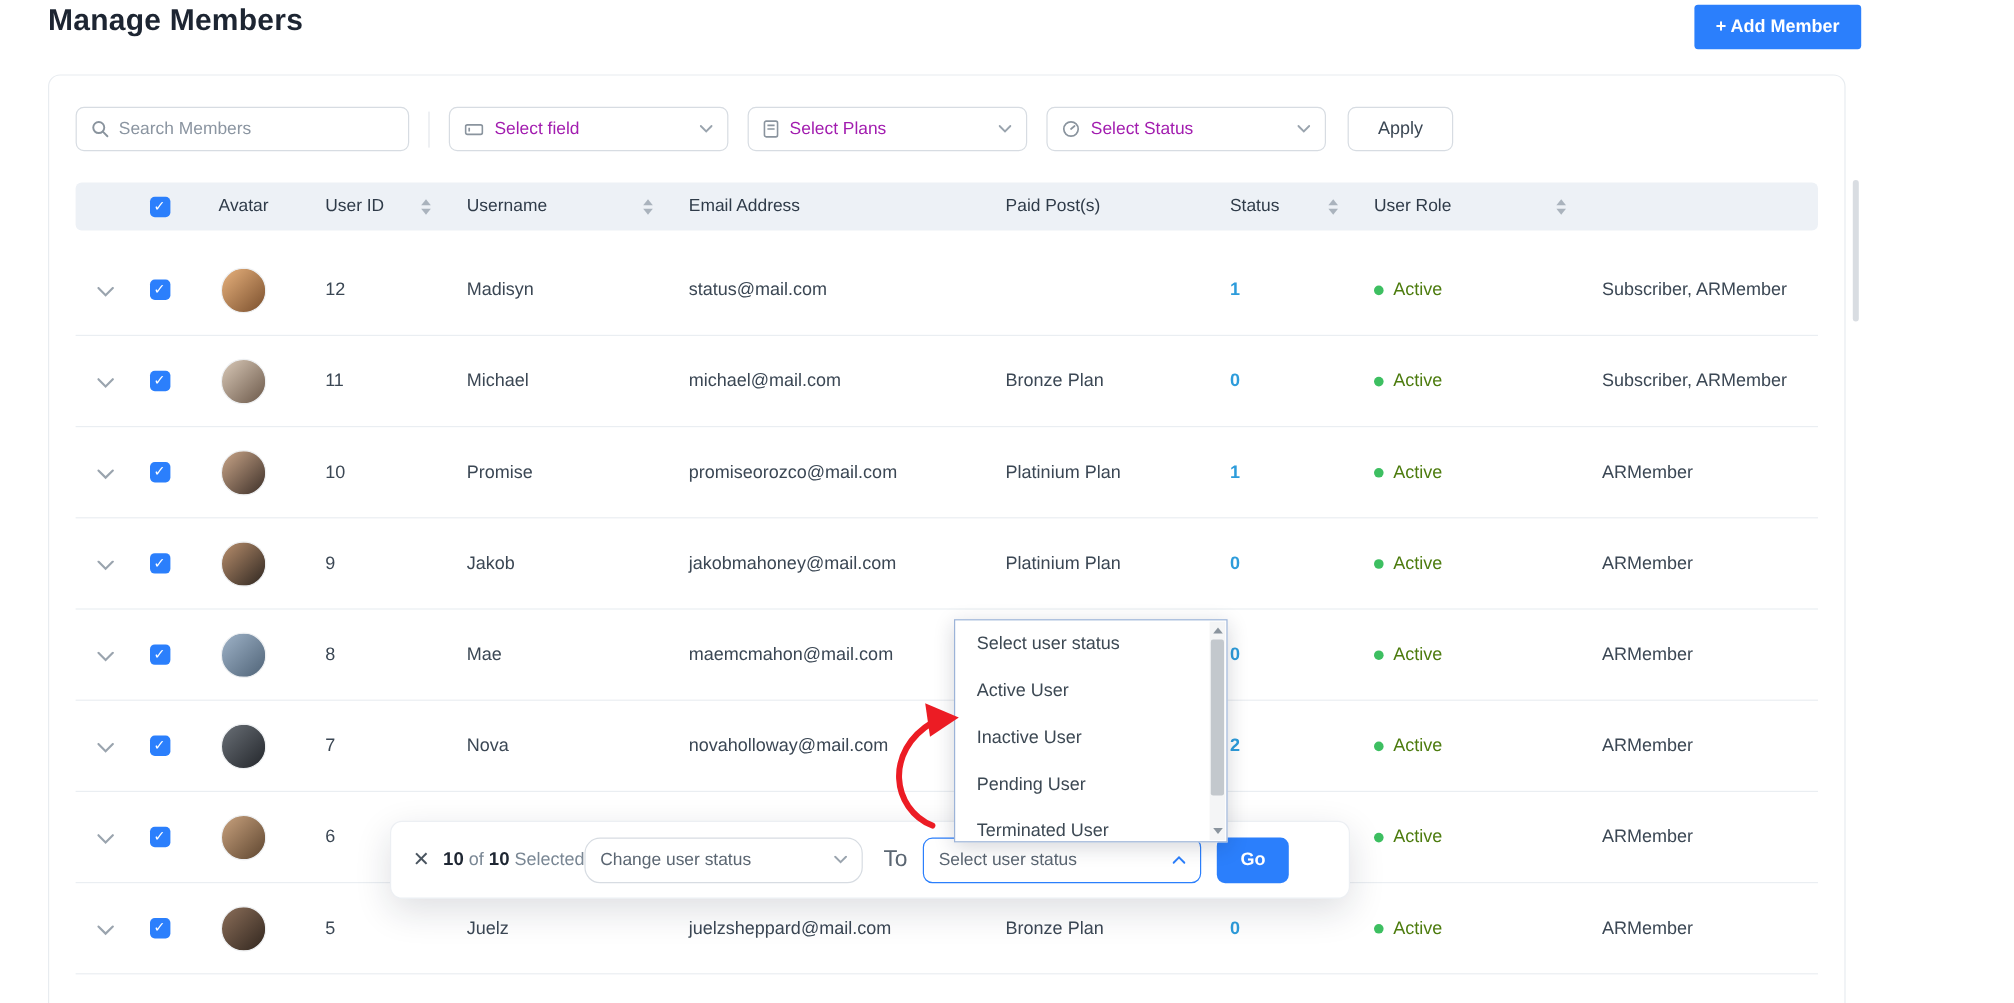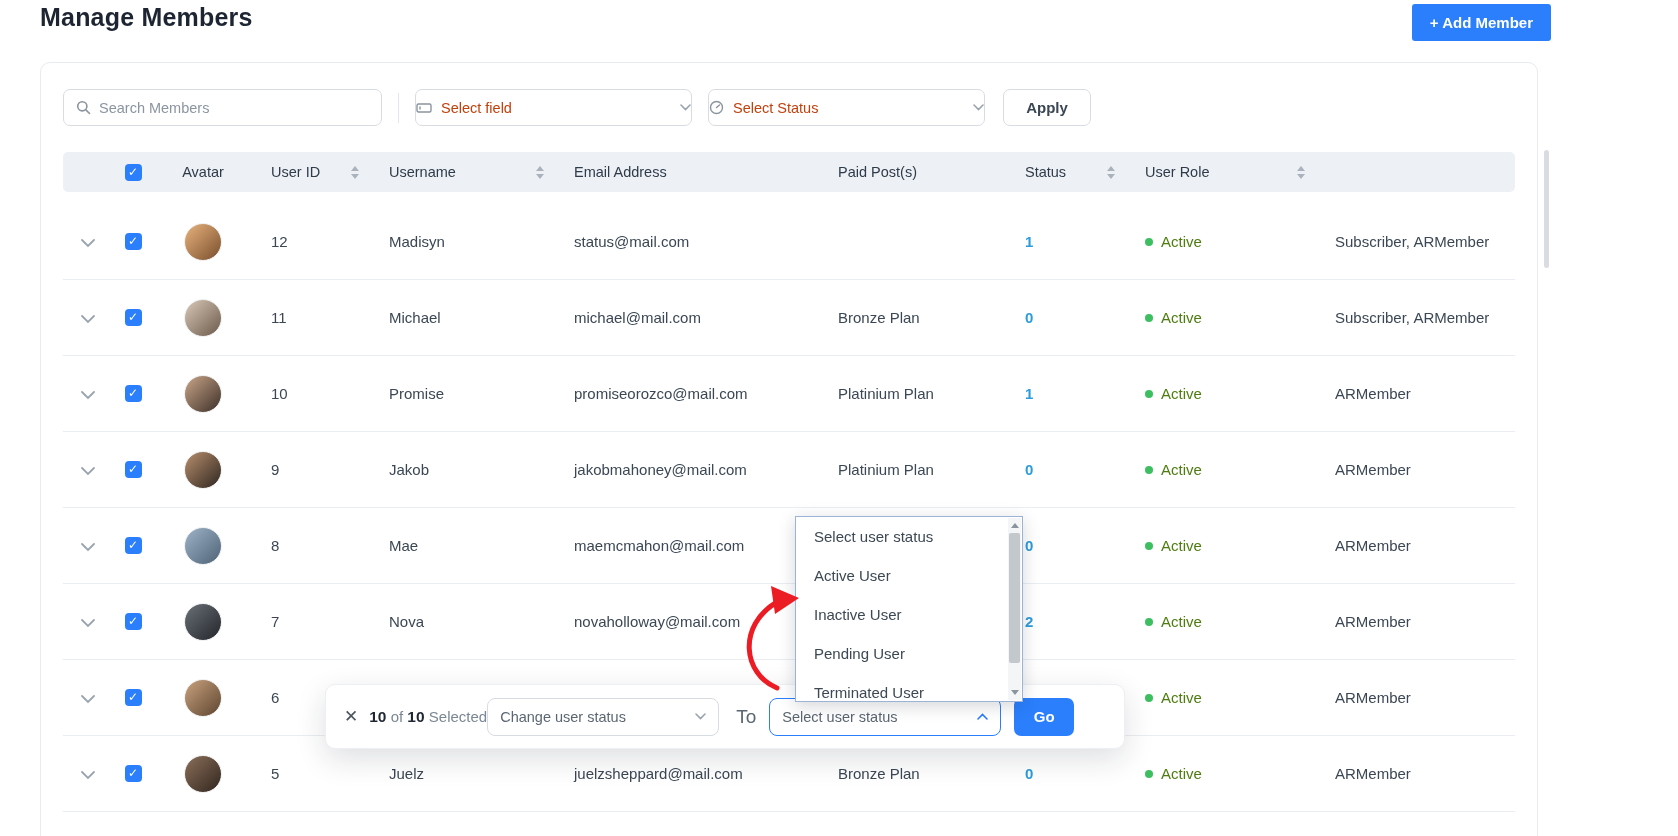--- a/index.html
+++ b/index.html
@@ -15,30 +15,30 @@
     position:absolute; right:127px; top:4px; height:37px; padding:0 18px;
     background:var(--accent,#2b7ffc); color:#fff; border:none; border-radius:3px;
     font-size:15px; font-weight:600; font-family:inherit; cursor:pointer;
     display:flex; align-items:center;
   }
   
   .card { position:absolute; left:40px; top:62px; width:1498px; height:900px;
     background:#fff; border:1px solid #e8ecf0; border-radius:10px; overflow:hidden; }
   
   .filters { display:flex; align-items:center; gap:16px; padding:26px 22px 0 22px; }
-  .search-box { width:319px; height:37px; border:1px solid #d7dce2; border-radius:7px;
+  .search-box { width:278px; height:37px; border:1px solid #d7dce2; border-radius:7px;
     display:flex; align-items:center; padding:0 12px; gap:8px; background:#fff; }
   .search-box input { border:none; outline:none; flex:1; font-size:14.5px; color:#3b4754; font-family:inherit; background:transparent; }
   .search-box input::placeholder { color:#8b95a1; }
   .vdivider { width:1px; height:30px; background:#e3e7ec; }
-  .filter-select { width:277px; height:37px; border:1px solid #d7dce2; border-radius:7px;
-    display:flex; align-items:center; padding:0 0; gap:9px; color:#c2410c; font-size:14.5px; cursor:pointer; background:#fff; }
+  .filter-select { width:233px; height:37px; border:1px solid #d7dce2; border-radius:7px;
+    display:flex; align-items:center; padding:0 12px; gap:9px; color:#a21caf; font-size:14.5px; cursor:pointer; background:#fff; }
   .filter-select .sel-label { flex:1; }
   .apply-btn { width:88px; height:37px; border:1px solid #d7dce2; border-radius:7px; background:#fff;
-    font-size:15px; font-weight:700; color:#3b4754; font-family:inherit; cursor:pointer; margin-left:2px; }
+    font-size:15px; font-weight:400; color:#3b4754; font-family:inherit; cursor:pointer; margin-left:2px; }
   .chev { display:inline-flex; }
   
   .grid { display:grid; grid-template-columns:50px 40px 100px 118px 185px 264px 187px 120px 190px 1fr; align-items:center; }
   .thead { margin:26px 22px 12px 22px; height:40px; background:#edf1f6; border-radius:5px;
     font-size:14.5px; color:#2f3b49; font-weight:500; }
   .th { display:flex; align-items:center; padding-left:18px; height:100%; }
   .th.center { justify-content:center; padding-left:0; }
   .sort { display:inline-flex; flex-direction:column; gap:3px; margin-left:auto; margin-right:12px; cursor:pointer; }
   .sort i { display:block; width:0; height:0; border-left:4px solid transparent; border-right:4px solid transparent; }
   .sort .up { border-bottom:5px solid #aab3bd; }
@@ -65,21 +65,21 @@
   
   .bulk-bar { position:absolute; left:325px; top:684px; width:800px; height:65px; z-index:30;
     background:#fff; border:1px solid #eceff3; border-radius:10px;
     box-shadow:0 10px 30px rgba(20,30,50,.14); display:flex; align-items:center; padding:0 25px 0 18px; }
   .bulk-x { font-size:17px; color:#4a5560; cursor:pointer; margin-right:11px; }
   .bulk-count { font-size:15px; color:#7a8794; white-space:nowrap; }
   .bulk-count b { color:#1f2733; font-weight:700; font-size:15.5px; }
   .bulk-select { width:232px; height:38px; border:1px solid #d7dce2; border-radius:8px; background:#fff;
     display:flex; align-items:center; padding:0 12px; color:#5b6672; font-size:14.5px; cursor:pointer; }
   .bulk-select .sel-label { flex:1; }
-  .action-select { margin-right:17px; }
+  .action-select { margin-right:17px;border-radius:13px; }
   .to-label { color:#5b6672; font-size:19px; margin-right:13px; }
   .status-select { border:1.5px solid var(--accent,#2b7ffc); margin-right:13px; }
   .go-btn { width:60px; height:38px; border:none; border-radius:7px; background:var(--accent,#2b7ffc);
     color:#fff; font-size:15px; font-weight:600; font-family:inherit; cursor:pointer; }
   
   .status-dropdown { position:absolute; left:795px; top:516px; width:228px; height:186px; z-index:40;
     background:#fff; border:1px solid #9cb3d8; box-shadow:0 4px 16px rgba(20,30,50,.18); overflow:hidden; }
   .dd-options { width:calc(100% - 13px); }
   .dd-option { height:39px; display:flex; align-items:center; padding-left:18px;
     font-size:15px; color:#3c4853; cursor:pointer; white-space:nowrap; }
@@ -125,20 +125,35 @@
           </svg>
       </span>
       <span class="sel-label">Select field</span>
       <span class="chev">
         <svg width="11" height="7" viewBox="0 0 11 7">
             <path d="M1 1l4.5 4.5L10 1" fill="none" stroke="#9aa4ae" stroke-width="1.6" stroke-linecap="round"></path>
           </svg>
       </span>
     </div>
 
+    <div class="filter-select">
+      <span>
+        <svg width="13" height="15" viewBox="0 0 13 15">
+            <rect x="1" y="1" width="11" height="13" rx="1.5" fill="none" stroke="#8a949e" stroke-width="1.4"></rect>
+            <line x1="3.5" y1="4.5" x2="9.5" y2="4.5" stroke="#8a949e" stroke-width="1.4"></line>
+            <line x1="3.5" y1="7.5" x2="9.5" y2="7.5" stroke="#8a949e" stroke-width="1.4"></line>
+          </svg>
+      </span>
+      <span class="sel-label">Select Plans</span>
+      <span class="chev">
+        <svg width="11" height="7" viewBox="0 0 11 7">
+            <path d="M1 1l4.5 4.5L10 1" fill="none" stroke="#9aa4ae" stroke-width="1.6" stroke-linecap="round"></path>
+          </svg>
+      </span>
+    </div>
 
     <div class="filter-select">
       <span>
         <svg width="15" height="15" viewBox="0 0 15 15">
             <circle cx="7.5" cy="7.5" r="6" fill="none" stroke="#8a949e" stroke-width="1.4"></circle>
             <line x1="7.5" y1="7.5" x2="10.5" y2="5" stroke="#8a949e" stroke-width="1.4" stroke-linecap="round"></line>
           </svg>
       </span>
       <span class="sel-label">Select Status</span>
       <span class="chev">

